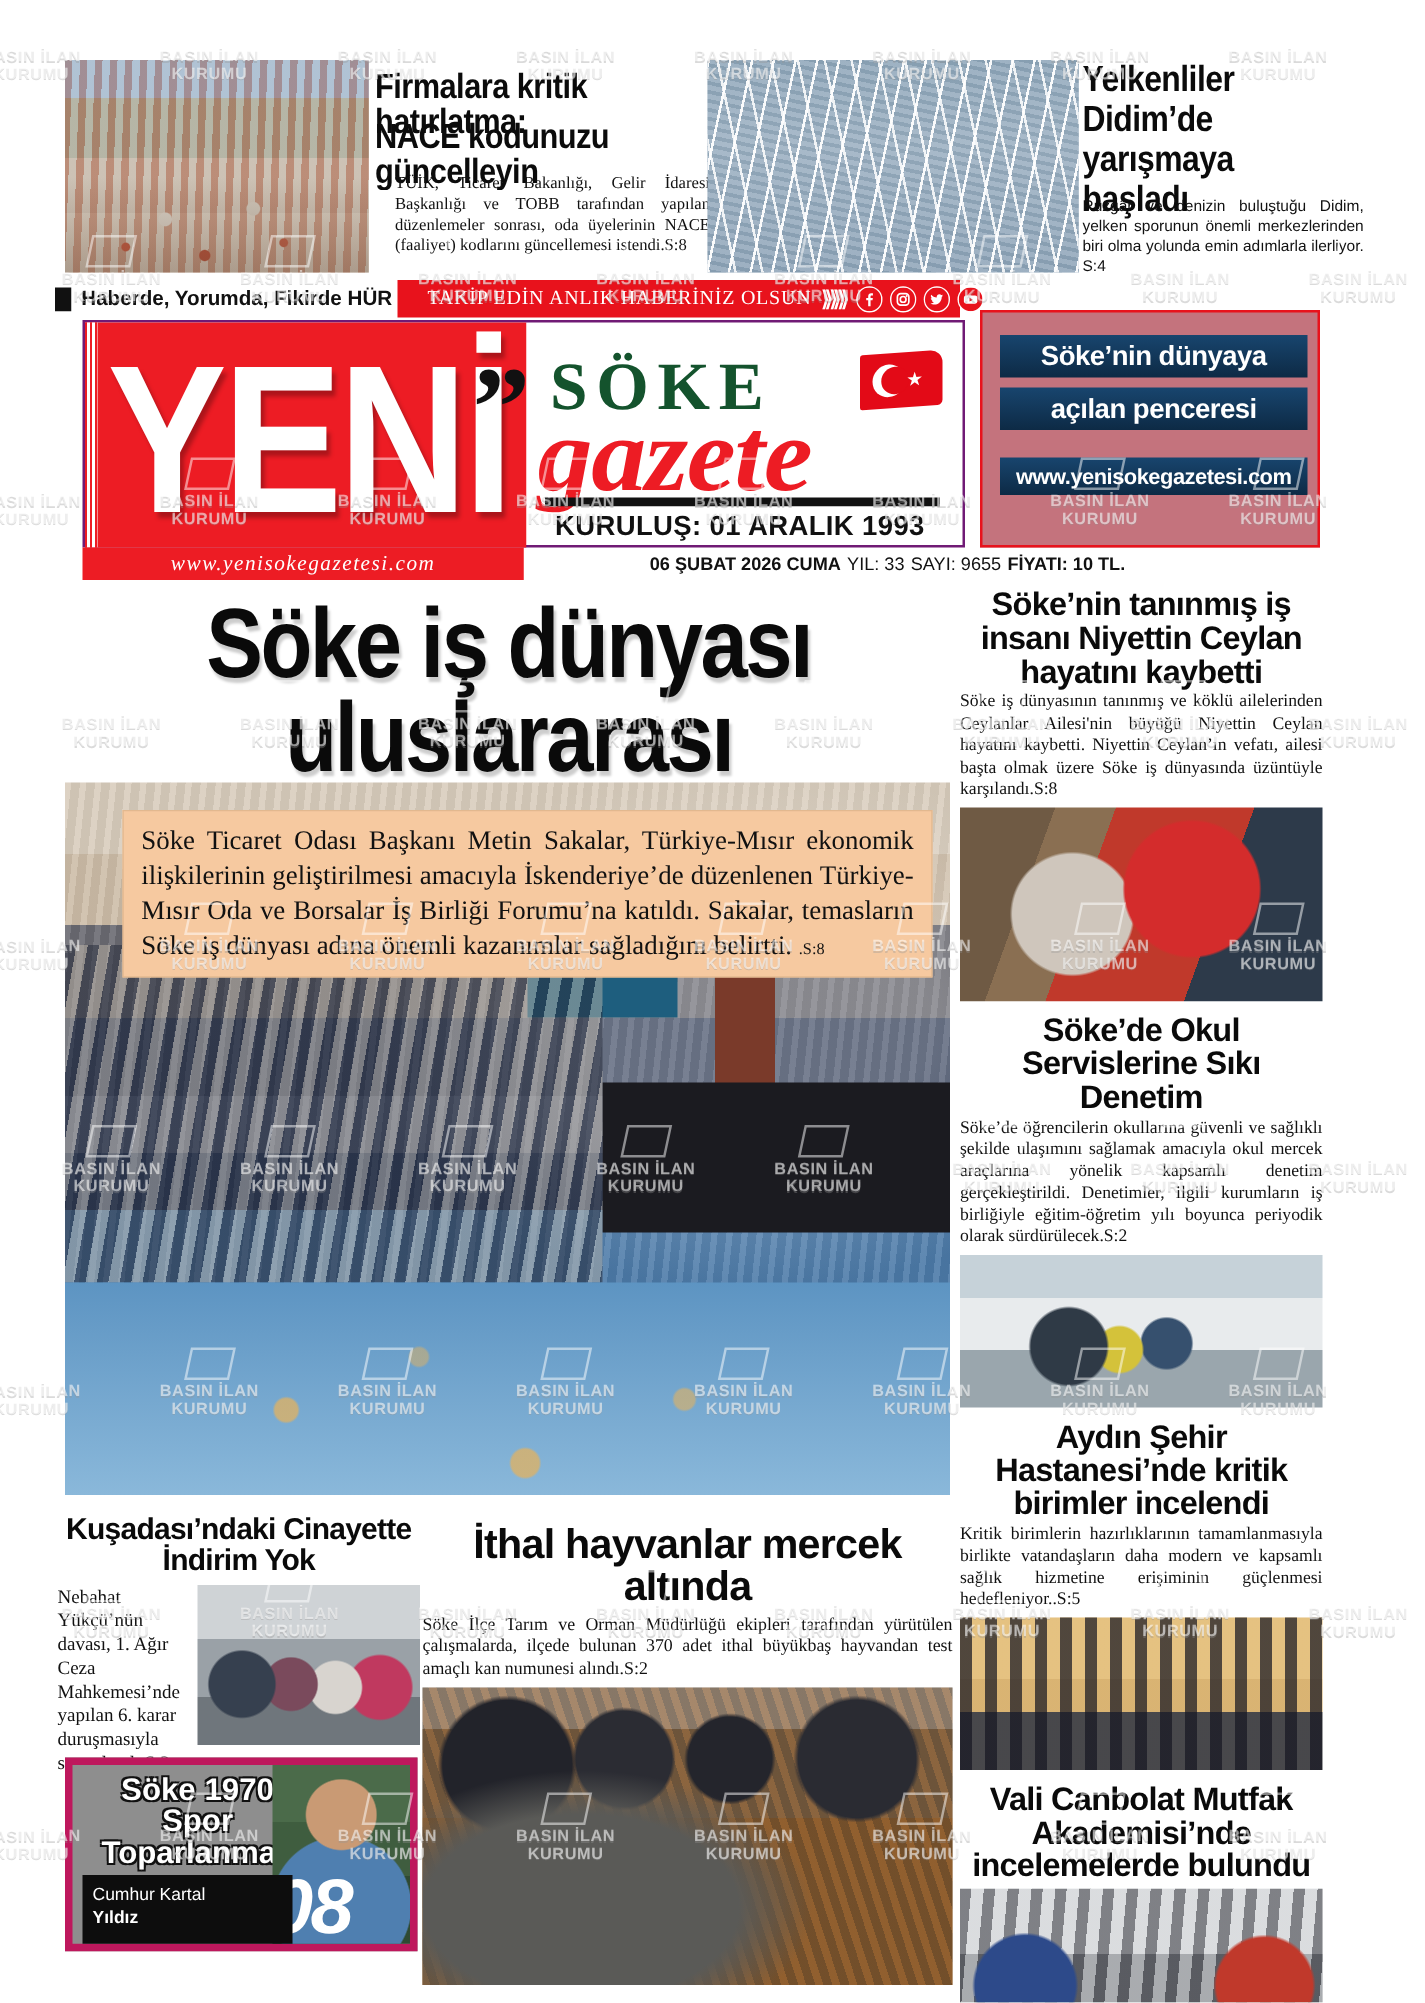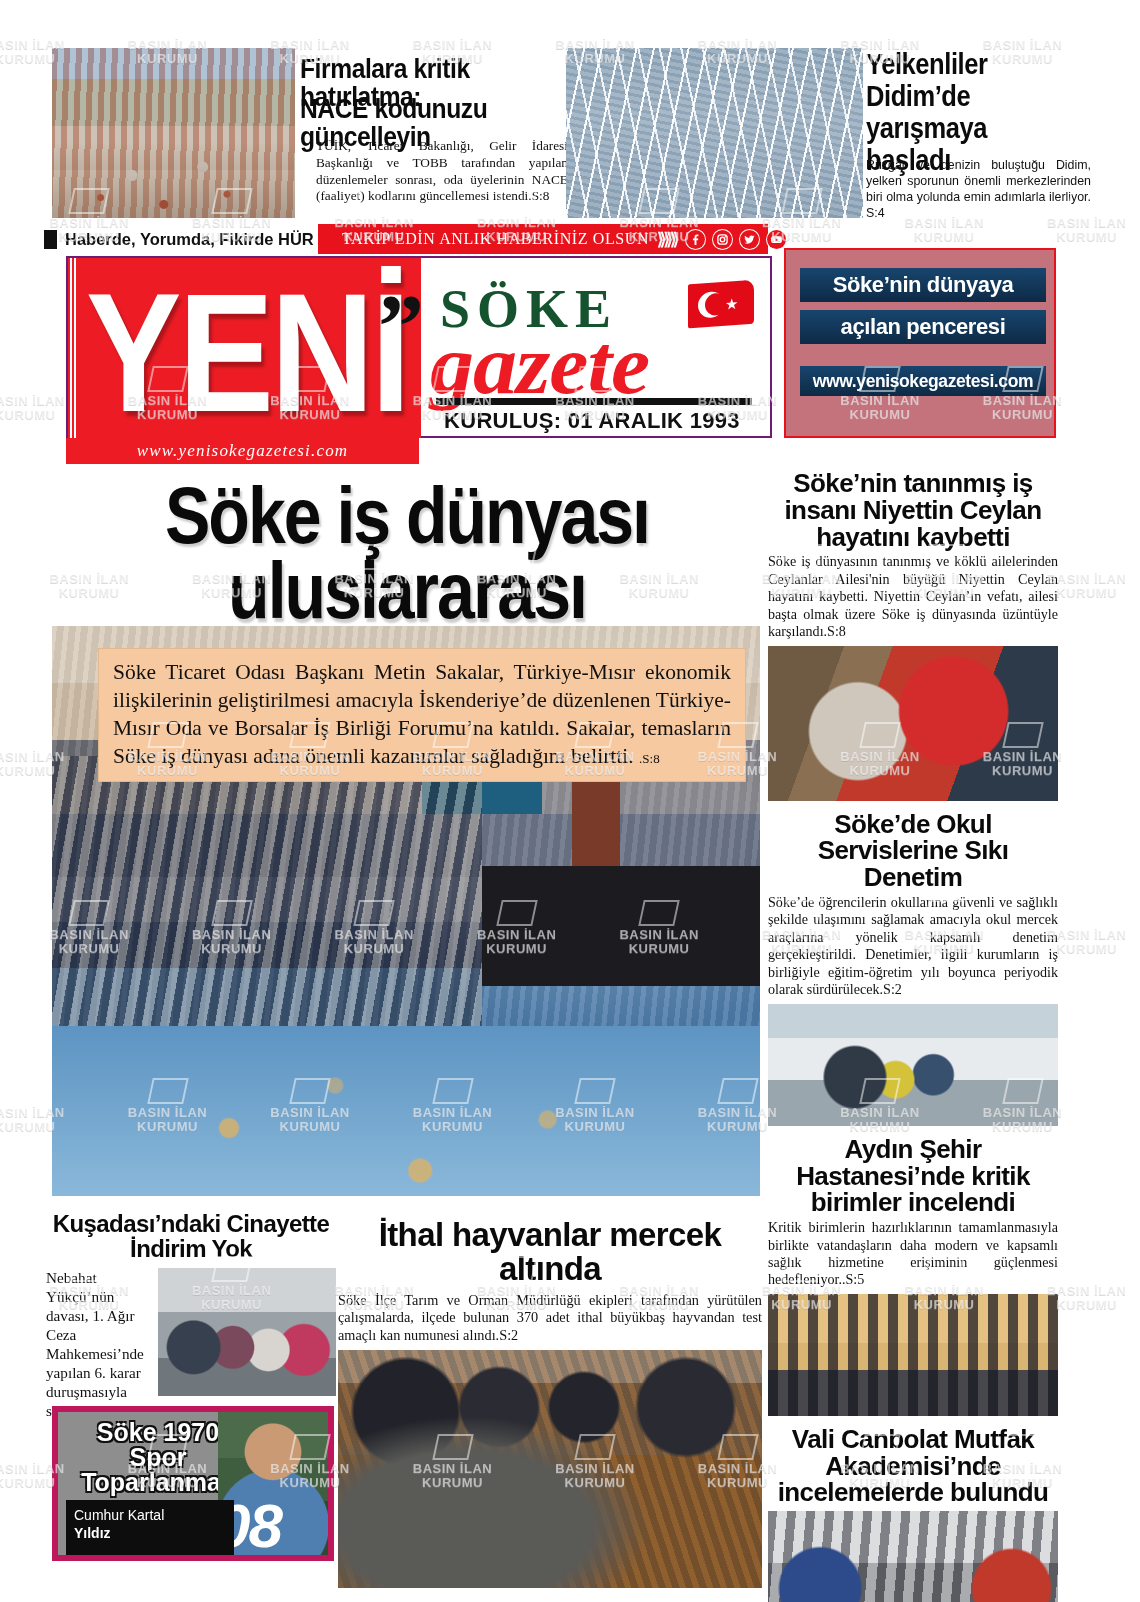--- a/index.html
+++ b/index.html
@@ -300,20 +300,26 @@
       <span class="moon"></span>
       <span class="moon2"></span>
       <span class="star">★</span>
     </div>
     <div class="kur-rule"></div>
     <div class="kurulus">KURULUŞ: 01 ARALIK 1993</div>
   </div>
 
   <div class="mh-url">www.yenisokegazetesi.com</div>
 
+  <div class="dateline">
+    <span class="b">06 ŞUBAT 2026 CUMA</span>
+    <span>YIL: 33</span>
+    <span>SAYI: 9655</span>
+    <span class="b">FİYATI: 10 TL.</span>
+  </div>
 
   <div class="promo">
     <div class="bar b2">
       <span>açılan penceresi</span>
     </div>
     <div class="bar b1">
       <span>Söke’nin dünyaya</span>
     </div>
     <div class="bar b3">
       <span>www.yenisokegazetesi.com</span>

